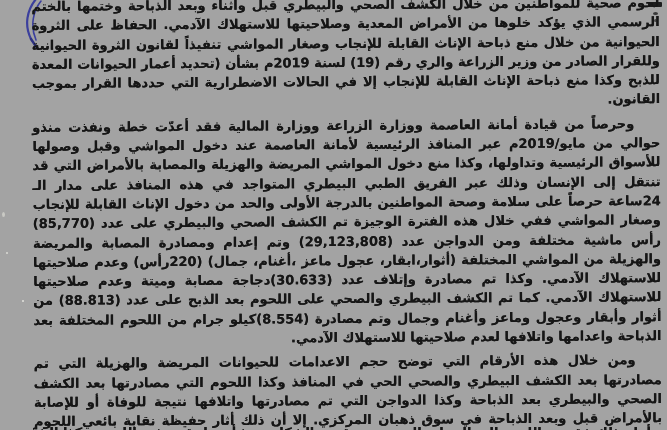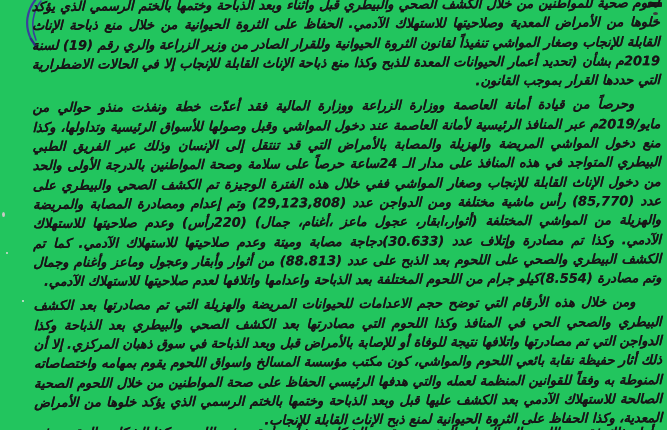--- a/index.html
+++ b/index.html
@@ -10,22 +10,21 @@
     width: 667px;
     height: 430px;
     overflow: hidden;
     position: relative;
     background: #f7f7f5;
     font-family: "DejaVu Sans", sans-serif;
   }
   .sheet {
     position: absolute;
     inset: 0;
-    background: #22c55e;
-    font-style: italic;
+    background: #a3a3a3;
   }
   
   .text-block {
     position: absolute;
     top: -5px;
     right: 6px;
     left: 33px;
     direction: rtl;
     text-align: justify;
     text-align-last: right;

